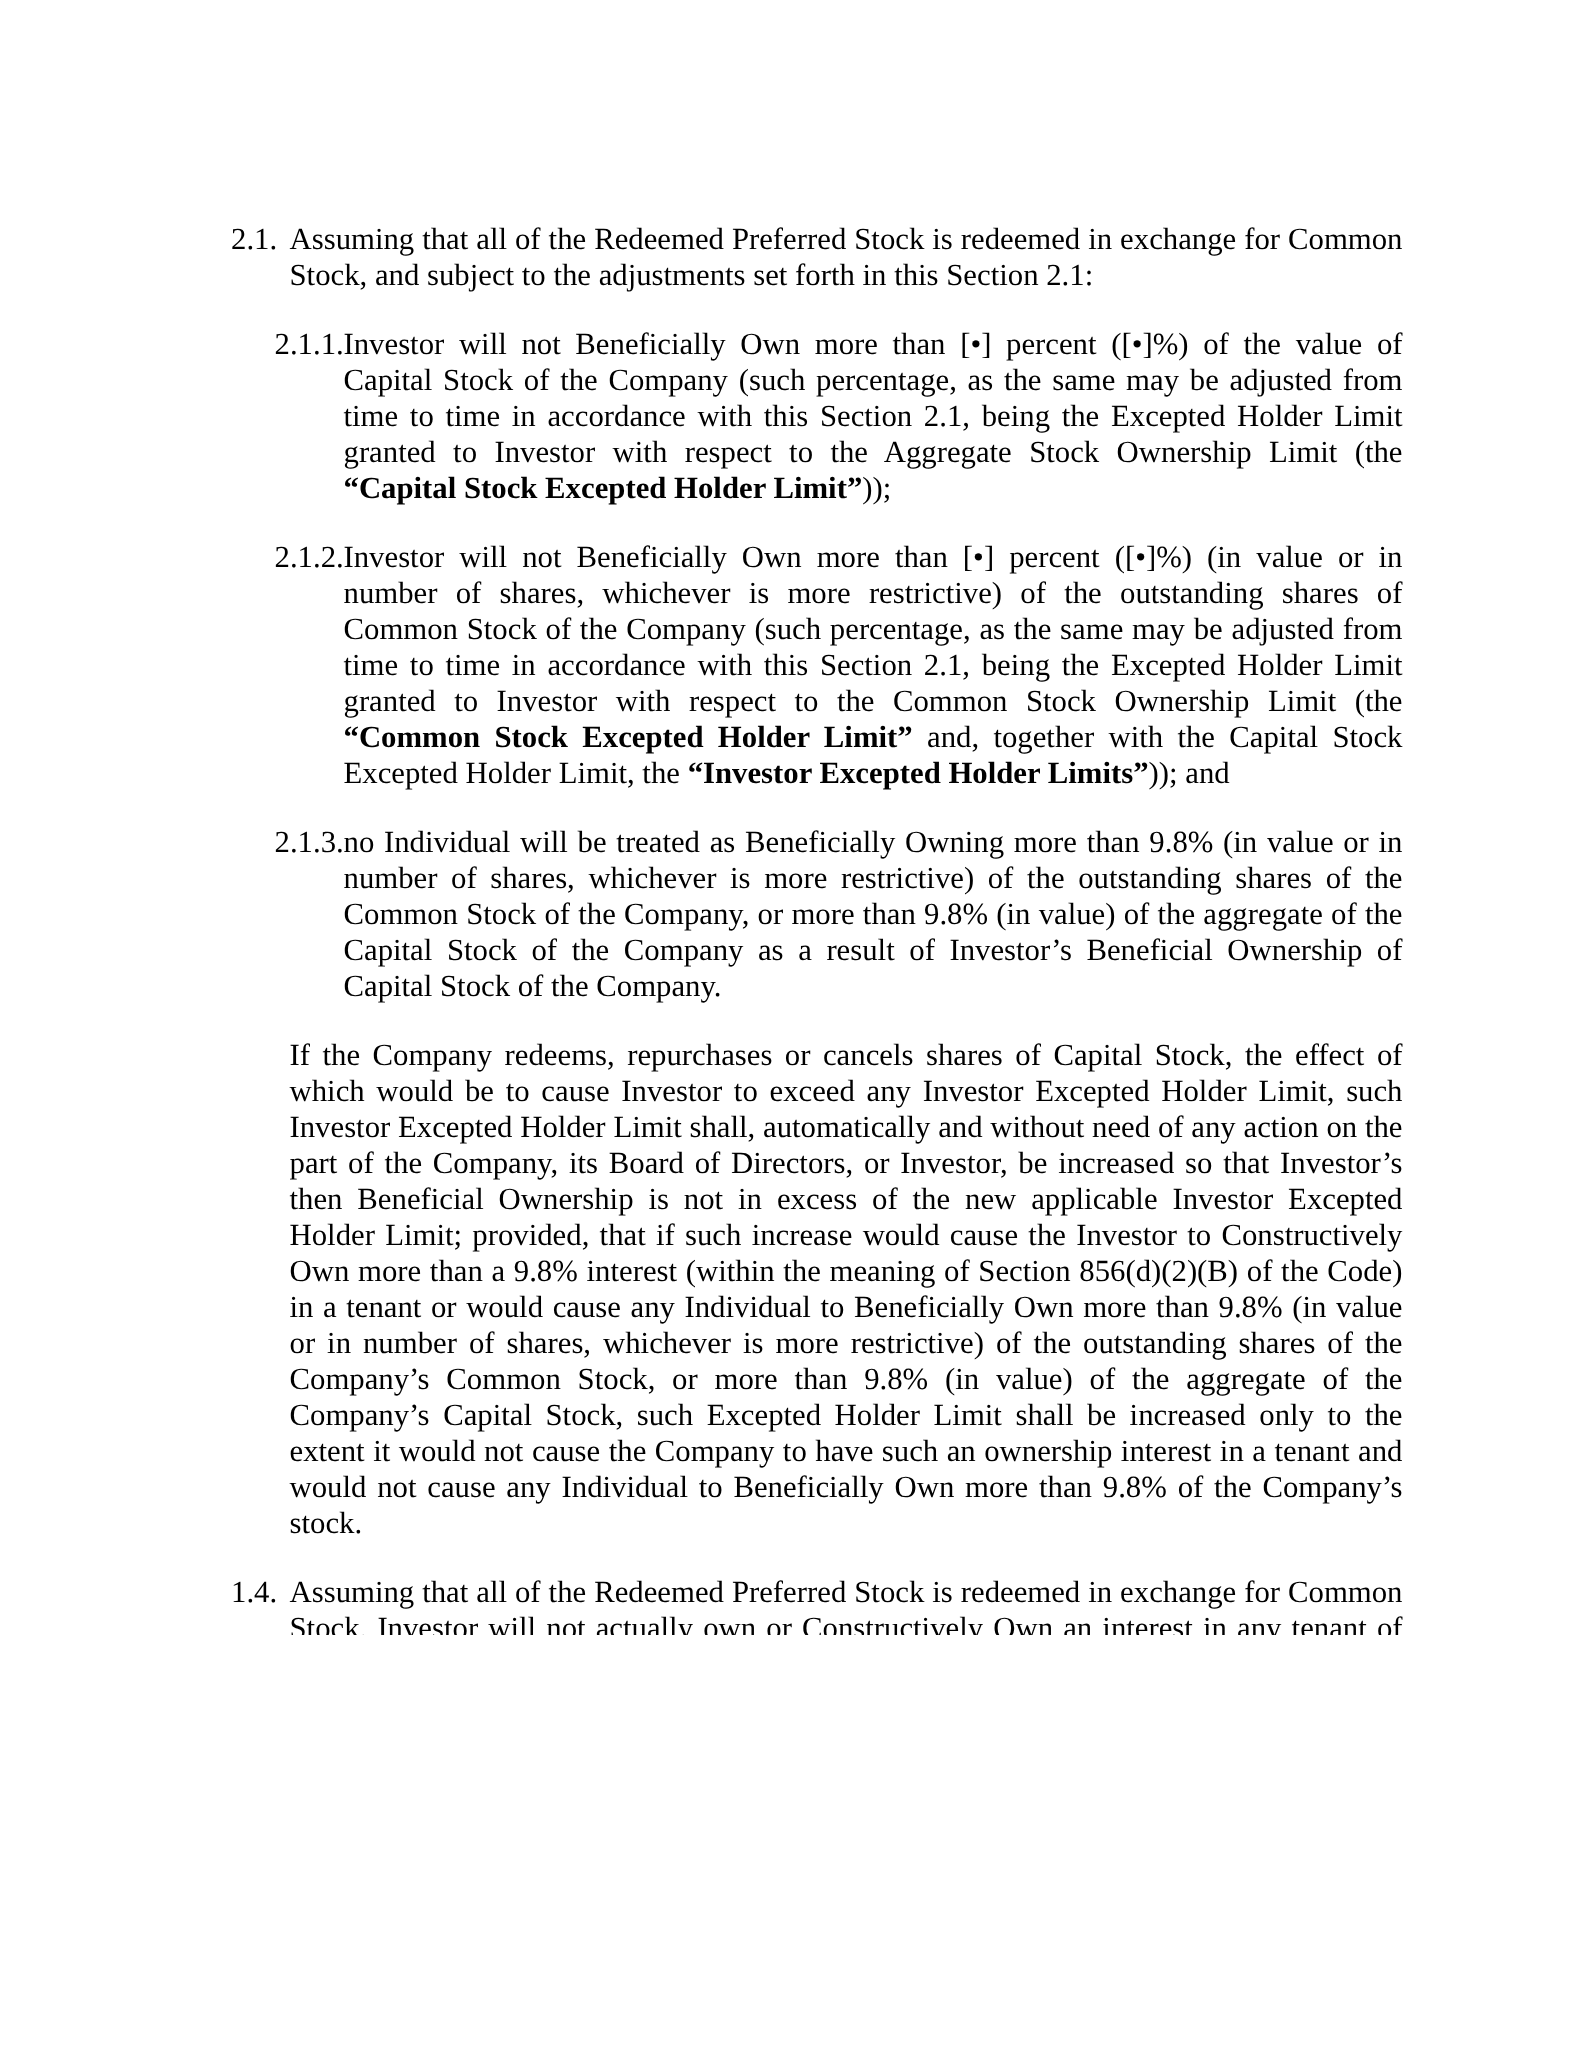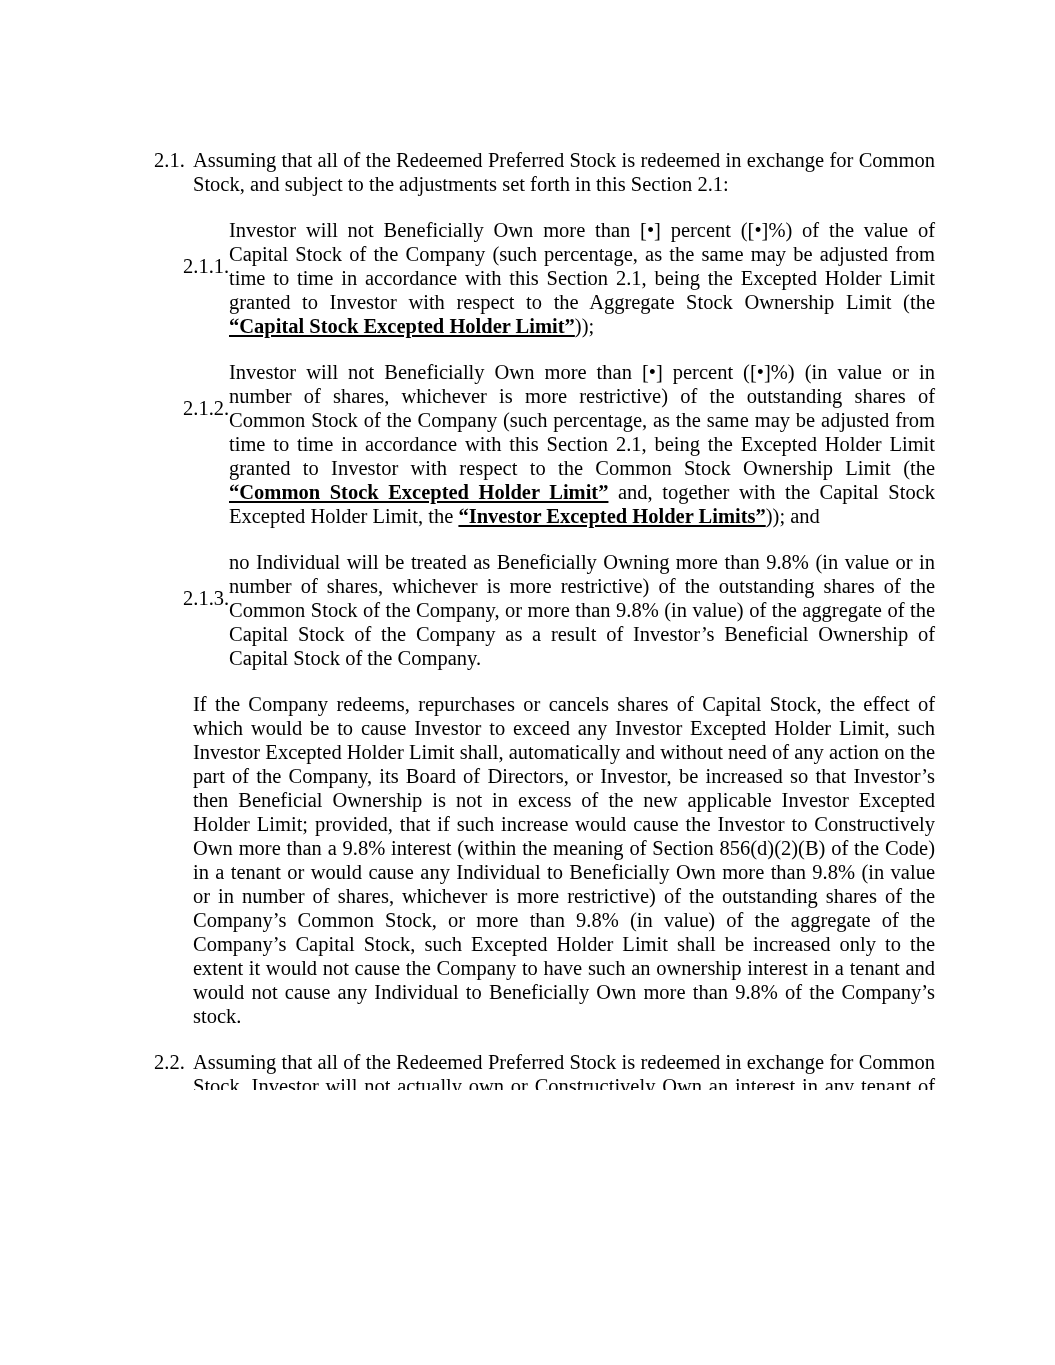--- a/index.html
+++ b/index.html
@@ -25,23 +25,23 @@
     position: relative;
     text-align: justify;
     margin-bottom: 22px;
     hyphens: none;
   }
   .para:last-child { margin-bottom: 0; }
   .num { position: absolute; top: 0; white-space: nowrap; }
   .level1 { padding-left: 39px; }
   .level1 > .num { left: 0; }
   .level2 { padding-left: 75px; }
-  .level2 > .num { left: 29px; margin-top: 36px; }
+  .level2 > .num { left: 29px; }
   .body-para { padding-left: 39px; }
-  .b { font-weight: bold; text-decoration: underline; }
+  .b { font-weight: bold; }
   .u { }
   .footer {
     position: absolute;
     left: 0;
     top: 1278px;
     width: 100%;
     text-align: center;
   }
 </style>
 </head>
@@ -68,20 +68,20 @@
     <div class="para level2">
       <span class="num">2.1.3.</span>
       <span><span>no Individual will be treated as Beneficially Owning more than 9.8% (in value or in number of shares, whichever is more restrictive) of the outstanding shares of the Common Stock of the Company, or more than 9.8% (in value) of the aggregate of the Capital Stock of the Company as a result of Investor’s Beneficial Ownership of Capital Stock of the Company.</span></span>
     </div>
 
     <div class="para body-para">
       <span><span>If the Company redeems, repurchases or cancels shares of Capital Stock, the effect of which would be to cause Investor to exceed any Investor Excepted Holder Limit, such Investor Excepted Holder Limit shall, automatically and without need of any action on the part of the Company, its Board of Directors, or Investor, be increased so that Investor’s then Beneficial Ownership is not in excess of the new applicable Investor Excepted Holder Limit; </span><span class="u">provided</span><span>, that if such increase would cause the Investor to Constructively Own more than a 9.8% interest (within the meaning of Section 856(d)(2)(B) of the Code) in a tenant or would cause any Individual to Beneficially Own more than 9.8% (in value or in number of shares, whichever is more restrictive) of the outstanding shares of the Company’s Common Stock, or more than 9.8% (in value) of the aggregate of the Company’s Capital Stock, such Excepted Holder Limit shall be increased only to the extent it would not cause the Company to have such an ownership interest in a tenant and would not cause any Individual to Beneficially Own more than 9.8% of the Company’s stock.</span></span>
     </div>
 
     <div class="para level1">
-      <span class="num">2.2.</span>
+      <span class="num">1.4.</span>
       <span><span>Assuming that all of the Redeemed Preferred Stock is redeemed in exchange for Common Stock, Investor will not actually own or Constructively Own an interest in any tenant of the Company (or a tenant of any entity directly or indirectly owned, in whole or in part, by the Company) that would cause the Company to Constructively Own more than a 9.8% interest (within the meaning of Section 856(d)(2)(B) of the Code) in such tenant.</span></span>
     </div>
 
   </div>
 
   <div class="footer">-3-</div>
 </div>
 
 </body></html>

